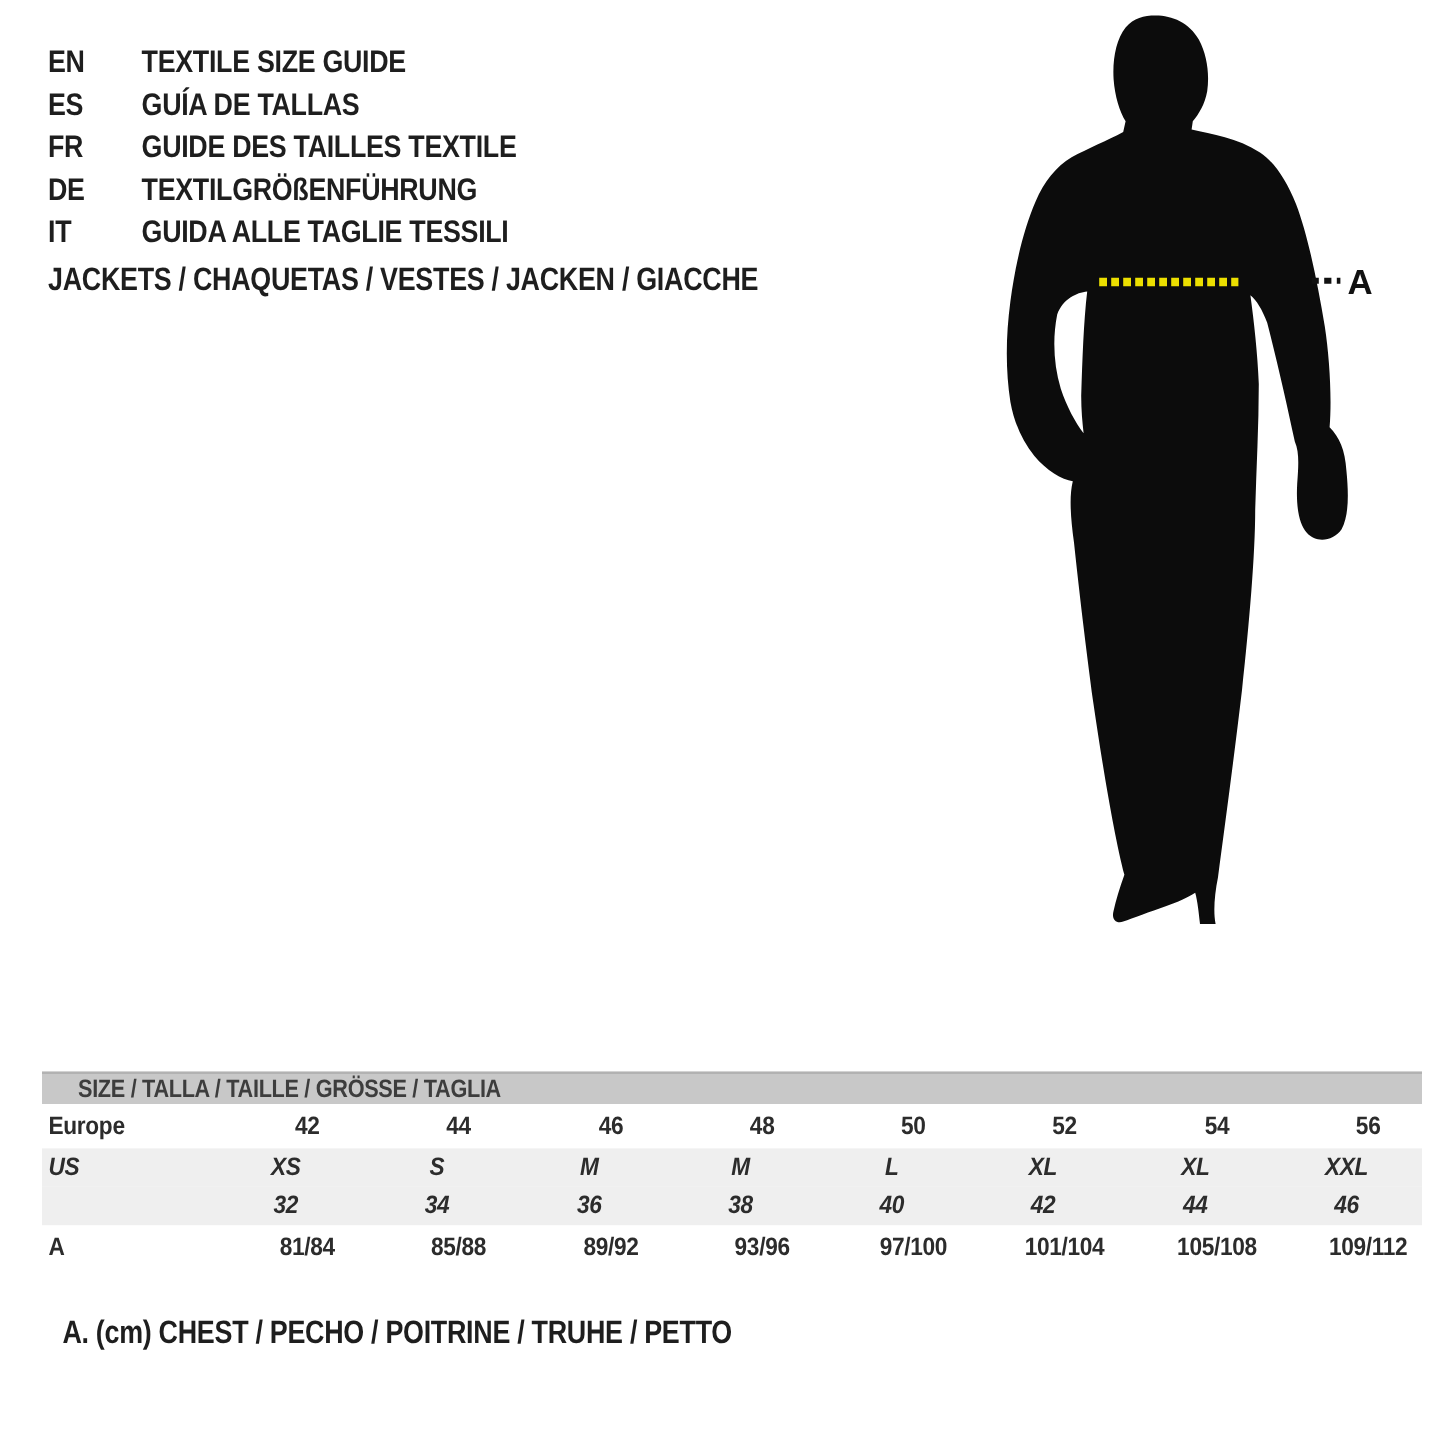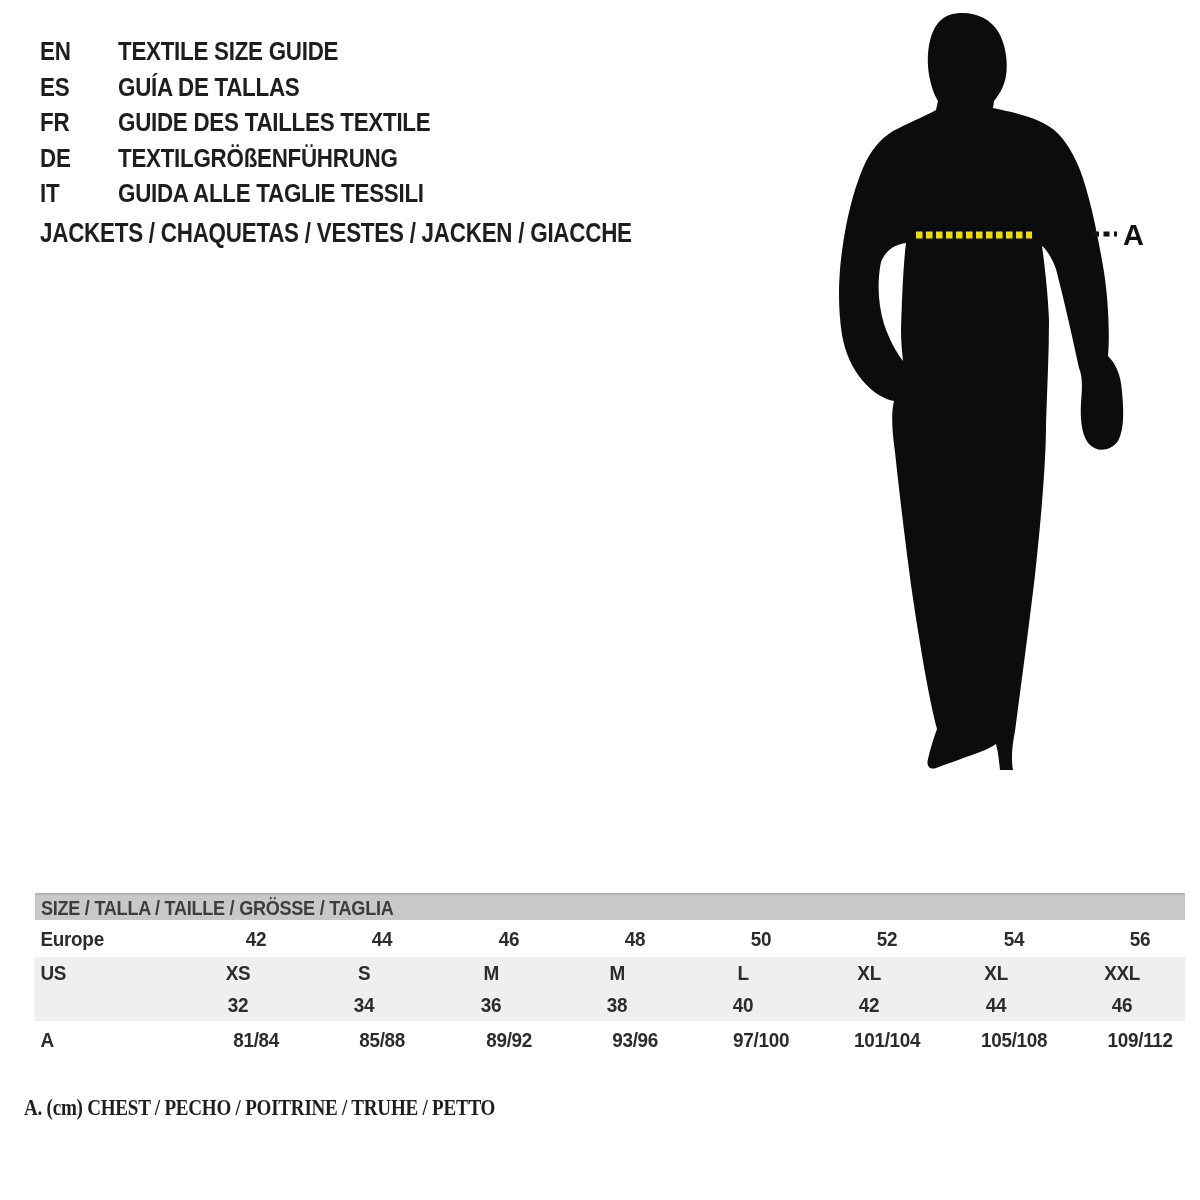--- a/index.html
+++ b/index.html
@@ -18,31 +18,31 @@
   .cats{position:absolute;left:40px;top:217px;font-size:27px;line-height:33px;}
 
   
   .fig{position:absolute;left:818px;top:0;width:344px;height:780px;}
 
   
   .manline{position:absolute;left:40px;top:841px;font-size:23px;}
 
   
   .stable{position:absolute;left:35px;top:893px;width:1150px;font-size:21px;color:#2c2c2c;}
-  .banner{height:25px;background:#c8c8c8;border-top:2px solid #b2b2b2;display:flex;align-items:center;color:#3d3d3d;}
+  .banner{height:25px;background:#c8c8c8;border-top:2px solid #b2b2b2;display:flex;align-items:center;color:#3d3d3d;padding-left:24px;}
   .banner .cx{margin-left:6px;}
   .trow{display:grid;grid-template-columns:140px repeat(8,1fr);align-items:center;}
   .h37{height:37px;gap:36px;}
-  .h32{height:32px;}
+  .h32{height:32px;font-style:italic;}
   .shade{background:#efefef;}
   .cell{text-align:center;transform:scaleX(0.9);letter-spacing:-0.3px;}
   .lcell{text-align:left;padding-left:6px;transform:scaleX(0.9);transform-origin:0 50%;letter-spacing:-0.3px;}
 
   
-  .footline{position:absolute;left:24px;top:1095px;font-size:23px;font-family:Liberation Serif, serif;}
+  .footline{position:absolute;left:52px;top:1095px;font-size:27px;}
 </style>
 </head>
 <body>
 
 <div class="canvas">
 
   <div class="langs">
     <div class="lang-row">
       <span class="cx">EN</span>
       <span class="cx">TEXTILE SIZE GUIDE</span>

